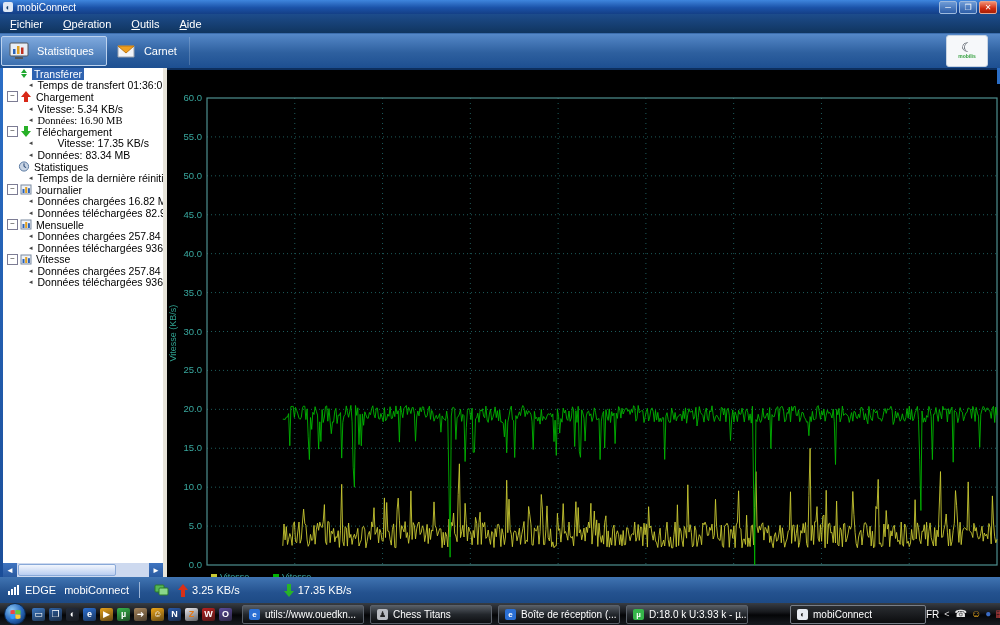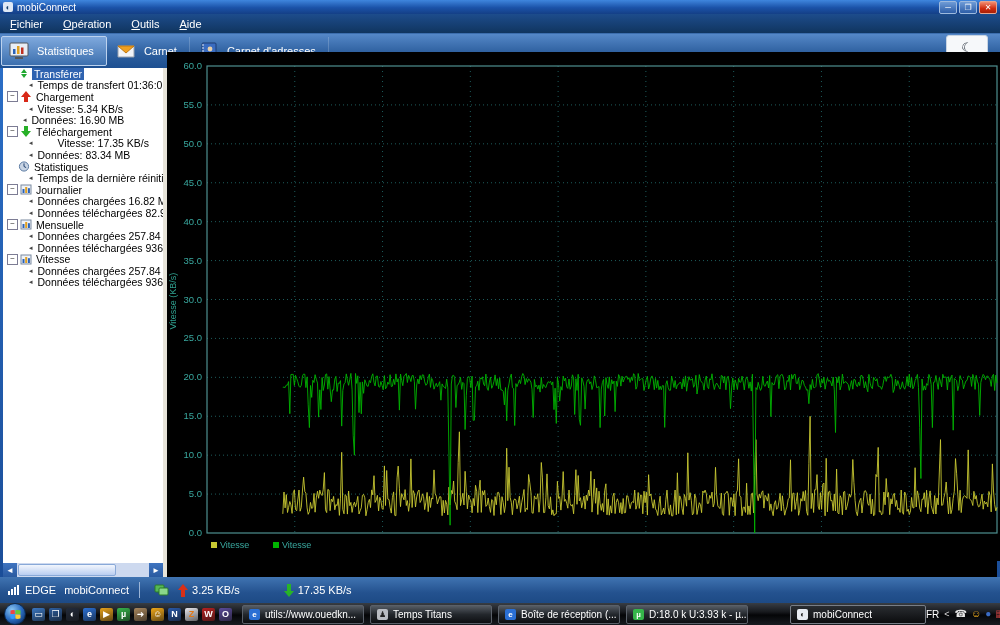--- a/index.html
+++ b/index.html
@@ -51,21 +51,21 @@
     align-items:center;justify-content:center;}
   .bullet{color:#444;font-size:7px;margin:0 3px 0 0;flex:0 0 auto;}
   .splitter{position:absolute;left:163px;top:68px;width:4px;height:509px;background:#e7e4da;}
   .tree-hscroll{position:absolute;left:3px;top:563px;width:160px;height:14px;
     background:#cdd9ef;display:flex;align-items:stretch;}
   .scroll-arrow{width:14px;background:linear-gradient(#3f74c0,#2a5aa0);color:#fff;font-size:8px;
     display:flex;align-items:center;justify-content:center;}
   .scroll-thumb{width:96px;margin:1px;background:linear-gradient(#f2f6fd,#b9cdf0);
     border:1px solid #89a9d8;border-radius:2px;}
 
-  .chart{position:absolute;left:167px;top:52px;width:833px;height:509px;background:#000;}
+  .chart{position:absolute;left:167px;top:84px;width:833px;height:509px;background:#000;}
   .chart svg{display:block;}
 
   
   .statusbar{position:absolute;left:0;top:577px;width:1000px;height:26px;
     background:linear-gradient(#4074b2,#24528f 60%,#1d4a85);display:flex;align-items:center;
     color:#fff;font-size:11px;}
   .sig{display:inline-flex;align-items:flex-end;gap:1px;margin:0 6px 0 8px;}
   .sig span{width:2px;background:#fff;display:inline-block;}
   .status-sep{width:1px;height:16px;background:#9ab4d6;margin:0 10px;}
   .s-ico{margin:0 4px;display:inline-flex;align-items:center;}
@@ -129,31 +129,20 @@
       </span>
       <span class="tool-btn">
         <span class="tool-ico">
           <svg width="22" height="22">
             <path d="M3 6 L19 6 L19 17 L3 17 Z" fill="#f2f4f8" stroke="#9aa2ae"></path>
             <path d="M3 6 L11 13 L19 6 Z" fill="#f0a020" stroke="#c07810"></path>
           </svg>
         </span>
         <span>Carnet</span>
       </span>
-      <span class="tool-btn">
-        <span class="tool-ico">
-          <svg width="22" height="22">
-            <rect x="4" y="3" width="14" height="16" rx="1" fill="#3a6cc0" stroke="#1c3c72"></rect>
-            <path d="M4 5 L6 5 M4 8 L6 8 M4 11 L6 11 M4 14 L6 14" stroke="#dfe6f2" stroke-width="1.2"></path>
-            <circle cx="12" cy="9" r="2.4" fill="#e8d0a8"></circle>
-            <path d="M8.5 16 Q12 11.5 15.5 16 Z" fill="#7a5ab0"></path>
-          </svg>
-        </span>
-        <span>Carnet d'adresses</span>
-      </span>
       <span class="brand-logo">
         <span class="swirl">☾</span>
         <span class="brand-text">mobilis</span>
       </span>
     </div>
 
   <div class="frame-strip frame-left"></div>
   <div class="frame-strip frame-right"></div>
   <div class="tree" id="tree">
       <div class="tree-row selected" style="padding-left: 3px;">
@@ -176,21 +165,21 @@
           <svg width="12" height="11">
             <path d="M6 0 L11 6 L8 6 L8 11 L4 11 L4 6 L1 6 Z" fill="#d82818"></path>
           </svg>
         </span>
         <span class="lbl">Chargement</span>
       </div>
       <div class="tree-row" style="padding-left: 26px;">
         <span class="bullet">◂</span>
         <span class="lbl">Vitesse:  5.34 KB/s</span>
       </div>
-      <div class="tree-row" style="padding-left: 20px;">
+      <div class="tree-row" style="padding-left: 26px; font-family: Liberation Serif, serif;">
         <span class="bullet">◂</span>
         <span class="lbl">Données: 16.90 MB</span>
       </div>
       <div class="tree-row" style="padding-left: 3px;">
         <span class="expander">−</span>
         <span class="t-ico">
           <svg width="12" height="11">
             <path d="M6 11 L11 5 L8 5 L8 0 L4 0 L4 5 L1 5 Z" fill="#28b028"></path>
           </svg>
         </span>
@@ -386,21 +375,21 @@
         <span class="ql-ico" style="background: linear-gradient(160deg, rgb(184, 32, 32) 0%, rgb(17, 17, 17) 160%);">W</span>
         <span class="ql-ico" style="background: linear-gradient(160deg, rgb(90, 74, 154) 0%, rgb(17, 17, 17) 160%);">O</span>
       </span>
     <span class="task-buttons" id="taskbuttons">
         <span class="task-btn">
           <span class="tb-ico" style="background: rgb(42, 111, 212); color: rgb(255, 255, 255);">e</span>
           <span>utils://www.ouedkn...</span>
         </span>
         <span class="task-btn">
           <span class="tb-ico" style="background: rgb(185, 188, 194); color: rgb(34, 34, 34);">♟</span>
-          <span>Temps Titans</span>
+          <span>Chess Titans</span>
         </span>
         <span class="task-btn">
           <span class="tb-ico" style="background: rgb(42, 111, 212); color: rgb(255, 255, 255);">e</span>
           <span>Boîte de réception (...</span>
         </span>
         <span class="task-btn">
           <span class="tb-ico" style="background: rgb(53, 181, 74); color: rgb(255, 255, 255);">µ</span>
           <span>D:18.0 k U:3.93 k - µ...</span>
         </span>
         <span class="task-btn active">

